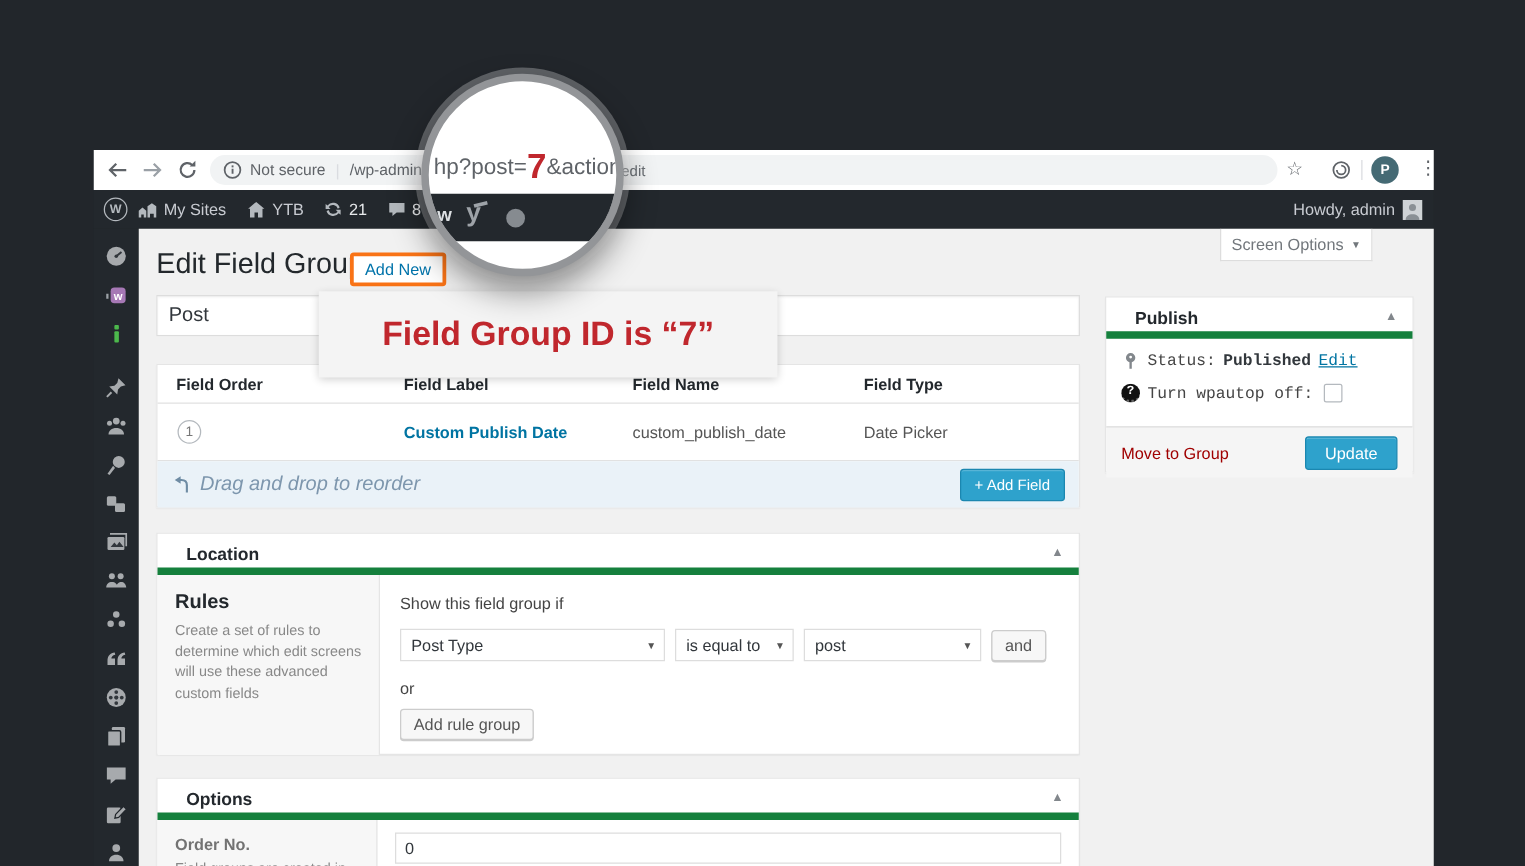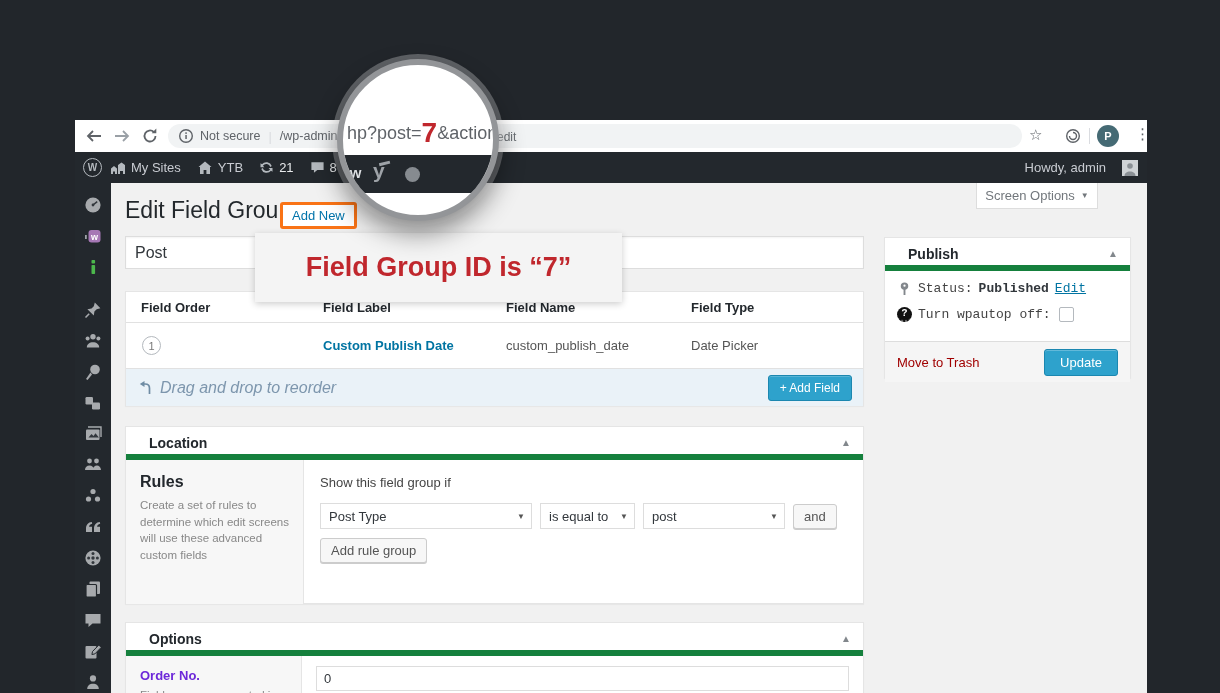--- a/index.html
+++ b/index.html
@@ -24,21 +24,21 @@
   .kebab { position:absolute; left:1060px; top:5px; font-size:15px; color:#5f6368; letter-spacing:0; }
 
   
   .adminbar { position:relative; height:31px; background:#23282d; display:flex; align-items:center;
               color:#c9ccd2; font-size:13px; }
   .ab-item { display:flex; align-items:center; gap:5px; padding:0 8px; height:100%; }
   .ab-count { color:#e8eaec; }
   .wplogo { width:19px; height:19px; border-radius:50%; border:1.6px solid #b4b9be; color:#b4b9be;
             font-size:10px; font-weight:bold; display:flex; align-items:center; justify-content:center;
             margin-left:8px; }
-  .ab-right { margin-left:auto; display:flex; align-items:center; gap:16px; padding-right:9px; }
+  .ab-right { margin-left:auto; display:flex; align-items:center; gap:6px; padding-right:9px; }
 
   
   .adminbody { display:flex; height:510px; }
   .sidebar { width:36px; background:#23282d; display:flex; flex-direction:column; align-items:center;
              padding-top:13px; }
   .sbi { width:18px; height:18px; margin-bottom:13px; flex:0 0 auto; }
   .sbi.gapafter { margin-bottom:25px; }
   .content { position:relative; flex:1; background:#f1f1f1; overflow:hidden; }
 
   .screen-options { position:absolute; left:865px; top:0; width:122px; height:26px; background:#fff;
@@ -89,21 +89,21 @@
   .sel-1 { width:212px; } .sel-2 { width:95px; } .sel-3 { width:142px; }
   .btn-gray { background:#f7f7f7; border:1px solid #ccc; border-radius:3px; color:#555; font-size:13px;
               padding:4px 10px; cursor:pointer; box-shadow:0 1px 0 #ccc; }
   .or-label { font-size:13px; color:#444; margin-top:14px; }
   .add-rule { margin-top:9px; display:inline-block; }
 
   
   .options-panel { left:14px; top:439px; width:739px; height:140px; }
   .opt-body { display:flex; height:106px; }
   .opt-left { width:178px; background:#f7f7f7; border-right:1px solid #e5e5e5; padding:12px 14px; }
-  .opt-left h4 { font-size:13px; color:#6d28d9; }
+  .opt-left h4 { font-size:13px; color:#737373; }
   .opt-desc { font-size:11.5px; color:#888; margin-top:6px; }
   .opt-right { flex:1; padding:10px 14px; }
   .order-input { width:533px; height:25px; border:1px solid #ddd; background:#fff; font-size:13px; color:#32373c;
                  padding:0 7px; font-family:"Liberation Sans",sans-serif; }
 
   
   .publish-panel { left:773px; top:54px; width:247px; height:141px; }
   .pub-body { padding:10px 12px 8px; }
   .pub-row { display:flex; align-items:center; gap:6px; font-size:13px; color:#444; margin-bottom:11px;font-family:Liberation Mono, monospace; }
   .pub-strong { font-weight:bold; color:#32373c; }
@@ -350,20 +350,21 @@
                 <div class="selbox sel-2">
                   <span>is equal to</span>
                   <span class="caret">▼</span>
                 </div>
                 <div class="selbox sel-3">
                   <span>post</span>
                   <span class="caret">▼</span>
                 </div>
                 <button class="btn-gray">and</button>
               </div>
+              <div class="or-label">or</div>
               <button class="btn-gray add-rule">Add rule group</button>
             </div>
           </div>
         </div>
 
         <div class="panel options-panel">
           <div class="panel-hd">
             <span>Options</span>
             <span class="toggle">▲</span>
           </div>
@@ -393,21 +394,21 @@
               <span class="pub-strong">Published</span>
               <span class="edit-link">Edit</span>
             </div>
             <div class="pub-row">
               <span class="help-ico">?</span>
               <span>Turn wpautop off:</span>
               <span class="checkbox"></span>
             </div>
           </div>
           <div class="pub-foot">
-            <span class="trash-link">Move to Trash</span>
+            <span class="trash-link">Move to Group</span>
             <button class="update-btn">Update</button>
           </div>
         </div>
 
       </div>
     </div>
   </div>
 
   <div class="callout">
     <span>Field Group ID is “7”</span>

